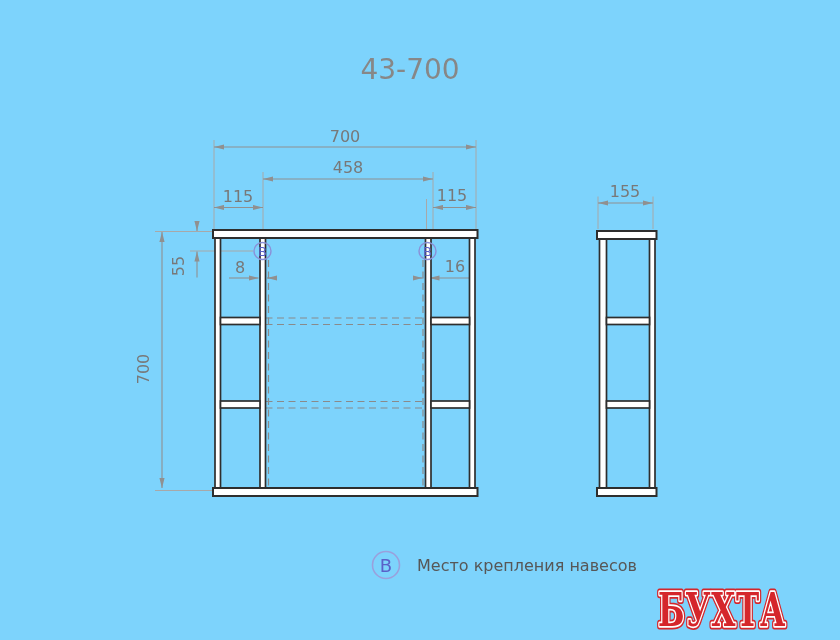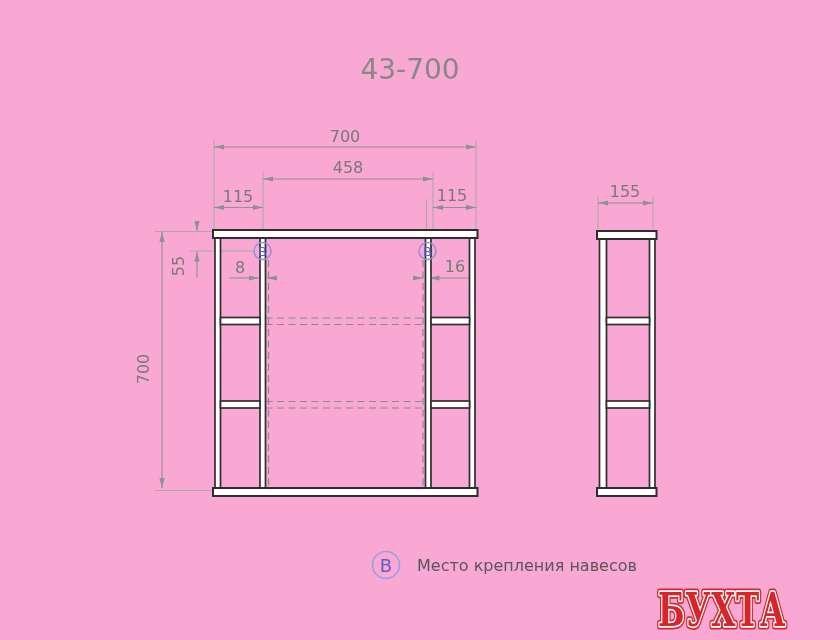--- a/index.html
+++ b/index.html
@@ -8,21 +8,21 @@
     background: #ffffff;
     width: 840px;
     height: 640px;
     overflow: hidden;
     font-family: "DejaVu Sans", sans-serif;
   }
   .stage {
     position: relative;
     width: 840px;
     height: 640px;
-    background: #f9a8d4;
+    background: #7dd3fc;
   }
   svg { display: block; }
   
   .struct {
     fill: #ffffff;
     stroke: #2e2e2e;
     stroke-width: 1.7;
   }
   .panel {
     fill: #ffffff;

